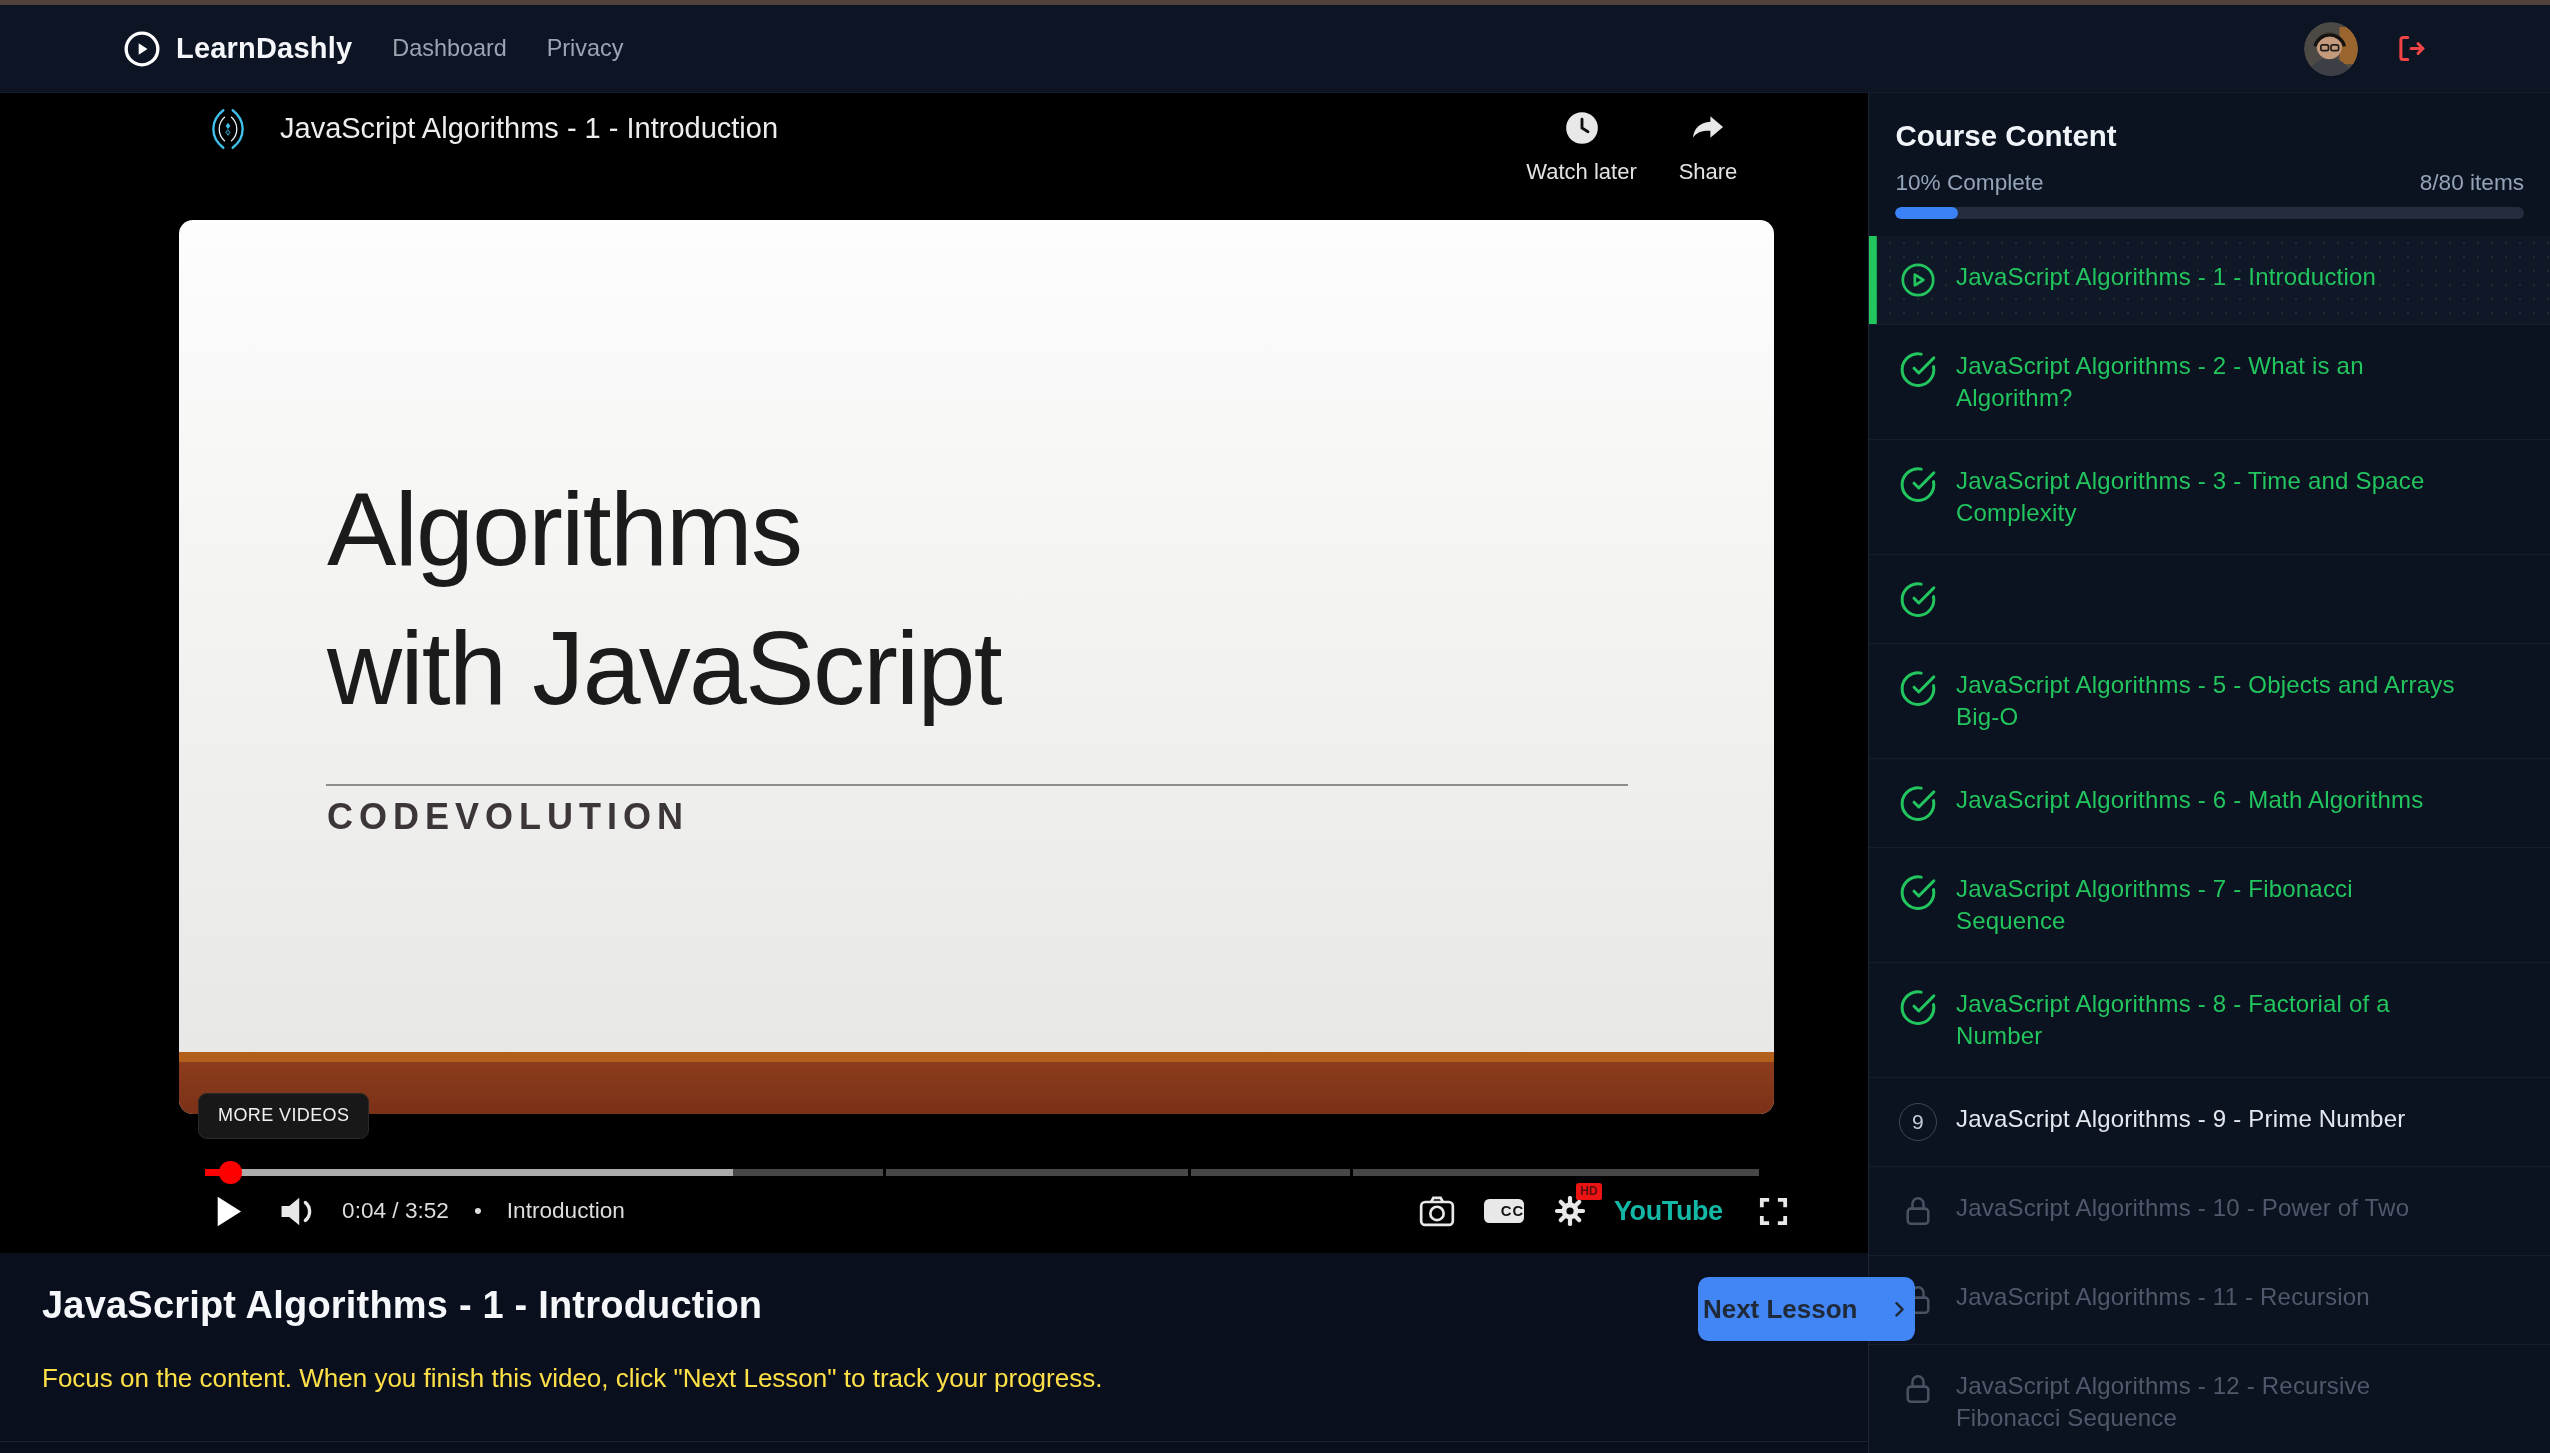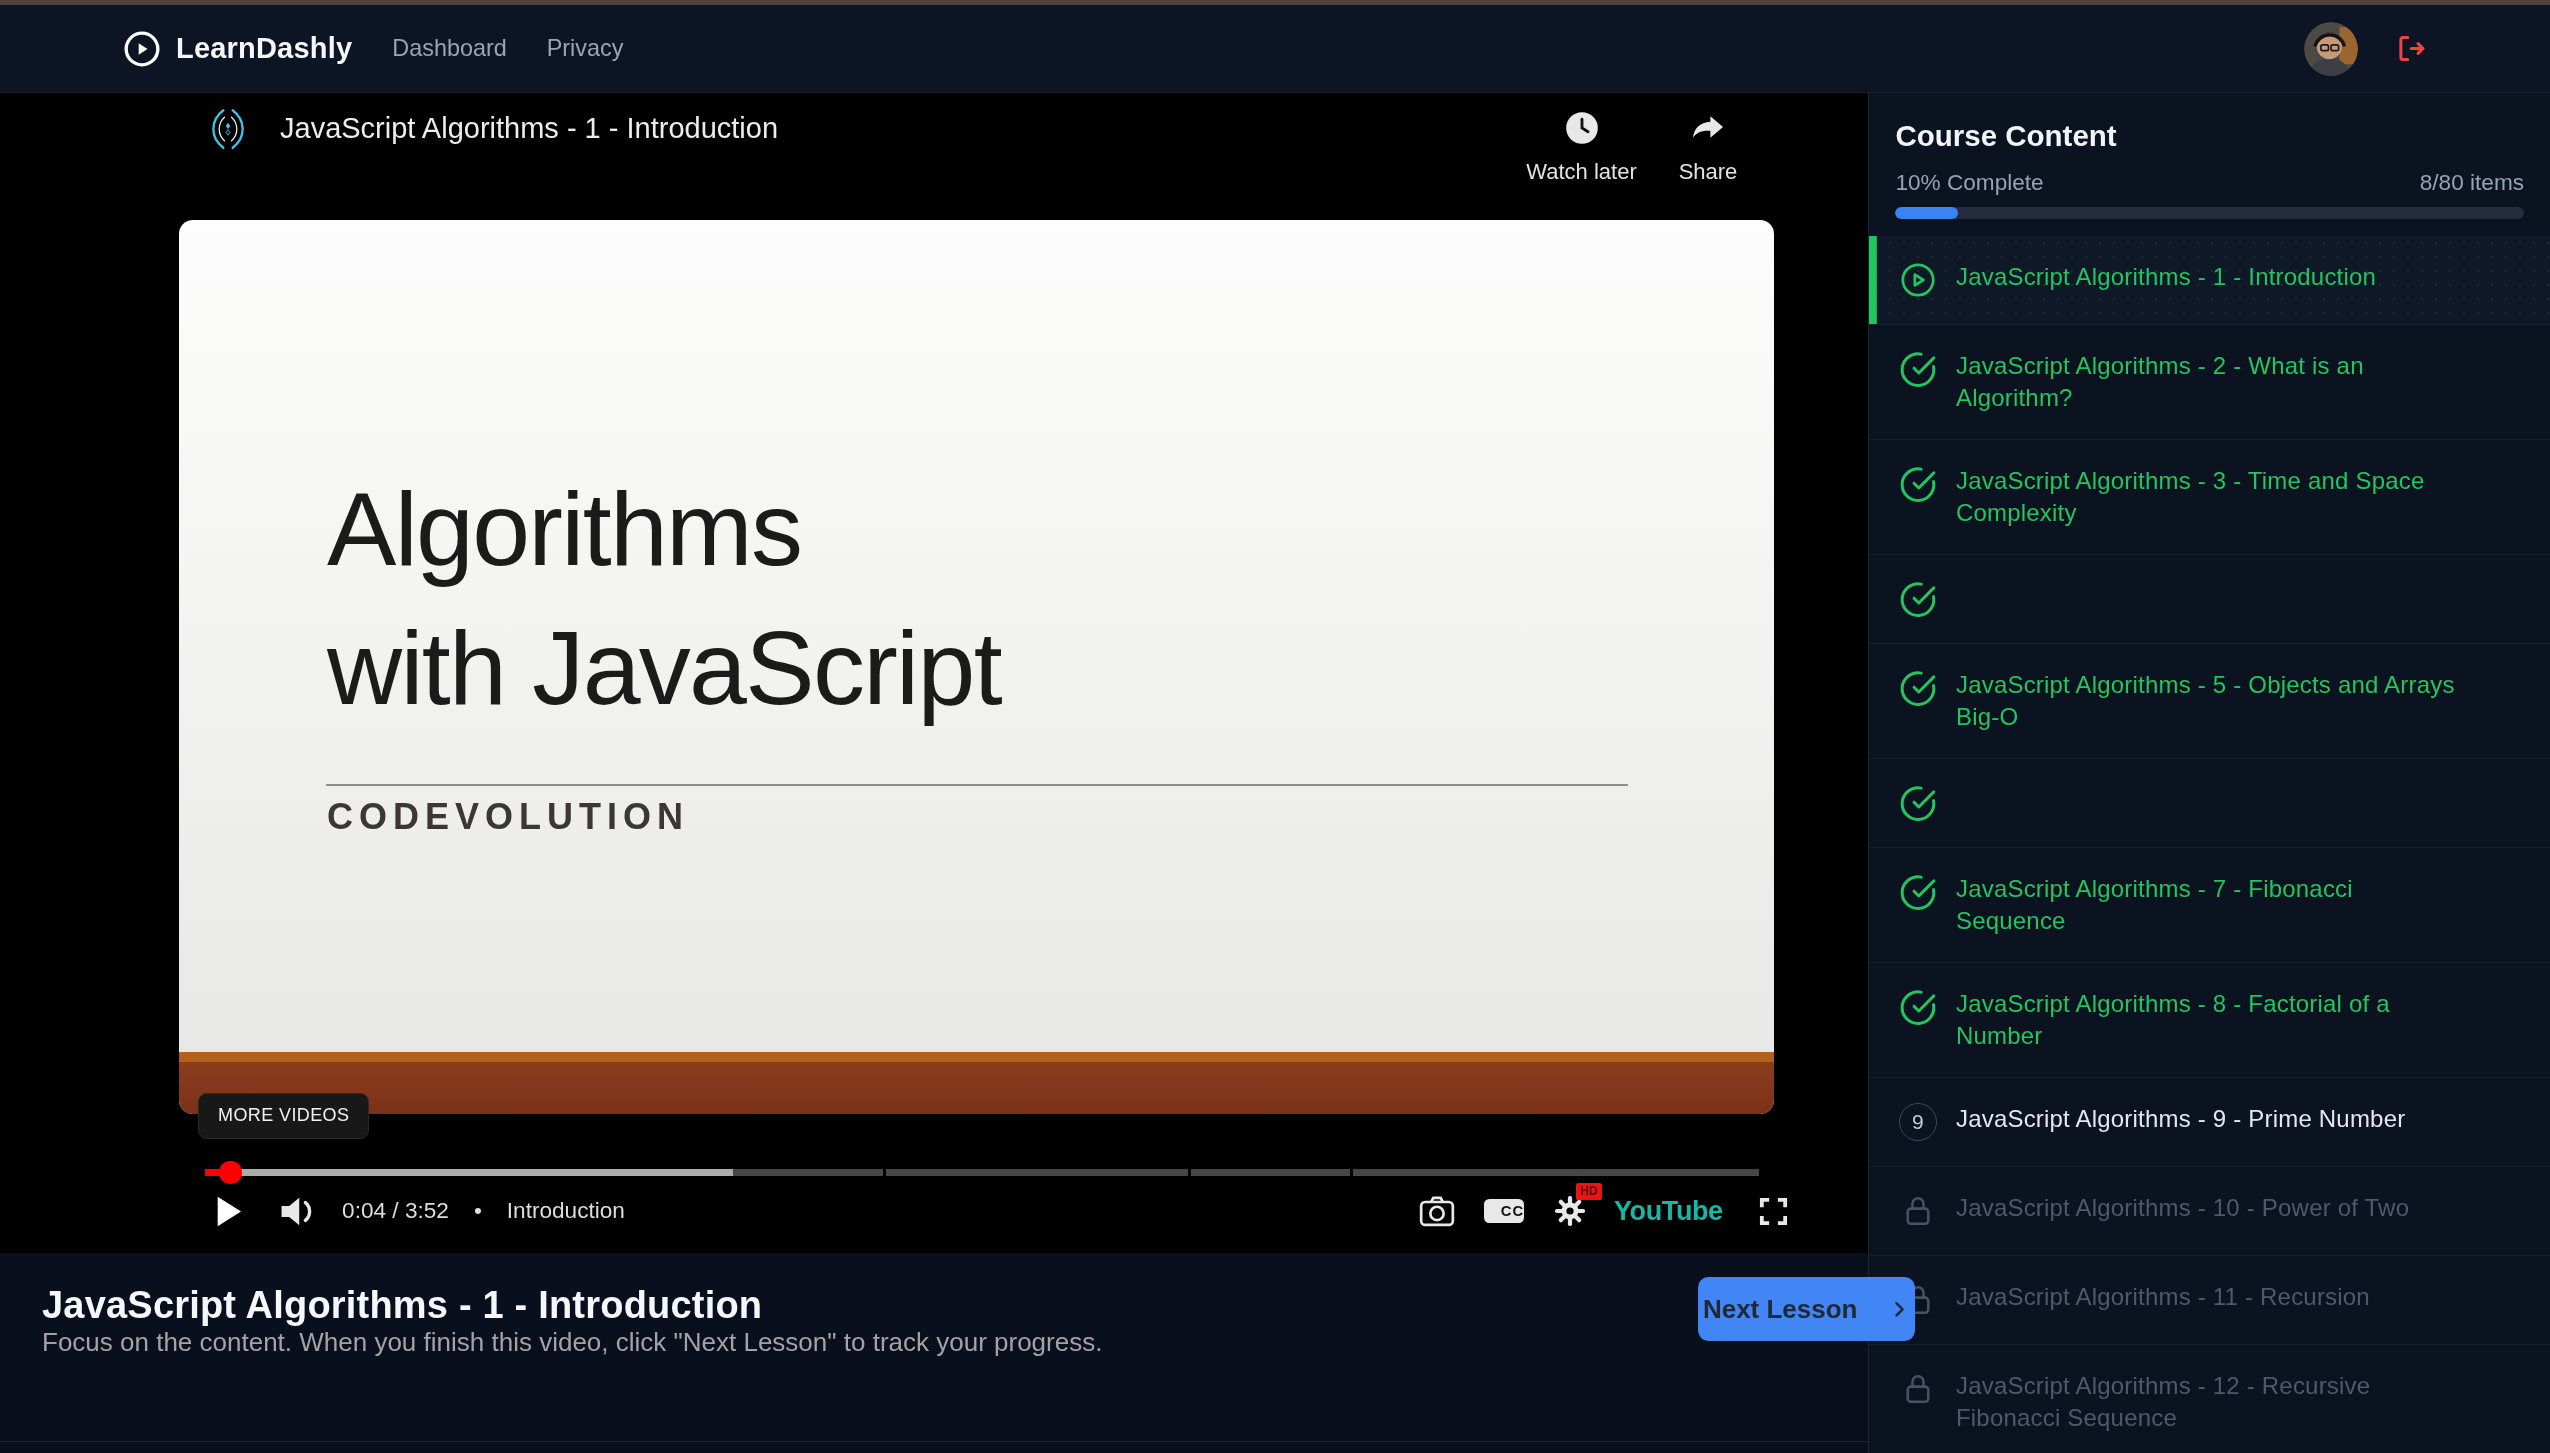--- a/index.html
+++ b/index.html
@@ -75,21 +75,21 @@
   .cc span { color:#101010; font-size:14.8px; font-weight:bold; letter-spacing:0.9px; }
   .gear { width:36px; margin-right:26px; }
   .hd-badge { position:absolute; top:-10.4px; right:-14px; background:#ec1313; color:#5d0d12;
     font-size:12px; font-weight:bold; padding:1.7px 4.3px; border-radius:2.6px; line-height:14px; }
   .yt-word { color:#14b8a6; font-size:27px; font-weight:700; letter-spacing:-0.4px; margin-right:33px; }
   .fs { width:35px; }
 
   
   .lesson-bar { position:relative; height:201px; padding:31px 0 0 42px; background:#0a0f1d; }
   .lesson-bar h1 { color:#f5f7fa; font-size:38px; font-weight:bold; letter-spacing:0.2px; }
-  .lesson-bar p { color:#a3a3a3; font-size:26px; }
+  .lesson-bar p { margin-top:36px; color:#fde047; font-size:26px; }
   .lesson-divider { position:absolute; left:0; bottom:12px; width:100%; height:0.9px; background:#1b2332; }
   .next-btn { position:absolute; left:1698px; top:24px; width:217px; height:64px; background:#4285f4;
     border:none; border-radius:10.4px; display:flex; align-items:center; justify-content:center;
     gap:30px; cursor:pointer; }
   .next-btn span { color:#1f2937; font-size:26px; font-weight:600; }
 
   
   .sidebar { width:712px; background:#0b1220; border-left:0.9px solid #1c2534; overflow:hidden; }
   .sb-header { padding:26px 26px 16.5px 26px; }
   .sb-title { color:#f1f5f9; font-size:29.5px; font-weight:bold; line-height:33px; }
@@ -349,20 +349,21 @@
   </div>
         <div class="sb-item completed">
     <span class="sb-icon">
 
       <svg class="i-check" width="38" height="38" viewBox="0 0 24 24" fill="none" stroke="#22c55e" stroke-width="1.9" stroke-linecap="round" stroke-linejoin="round">
         <path d="M21.8 10.5A10 10 0 1 1 14 2.6"></path>
               <path d="M9.5 11.5l3 3L22 5"></path>
       </svg>
 
     </span>
+    <span class="sb-label">JavaScript Algorithms - 6 - Math Algorithms</span>
   </div>
         <div class="sb-item completed">
     <span class="sb-icon">
 
       <svg class="i-check" width="38" height="38" viewBox="0 0 24 24" fill="none" stroke="#22c55e" stroke-width="1.9" stroke-linecap="round" stroke-linejoin="round">
         <path d="M21.8 10.5A10 10 0 1 1 14 2.6"></path>
               <path d="M9.5 11.5l3 3L22 5"></path>
       </svg>
 
     </span>

